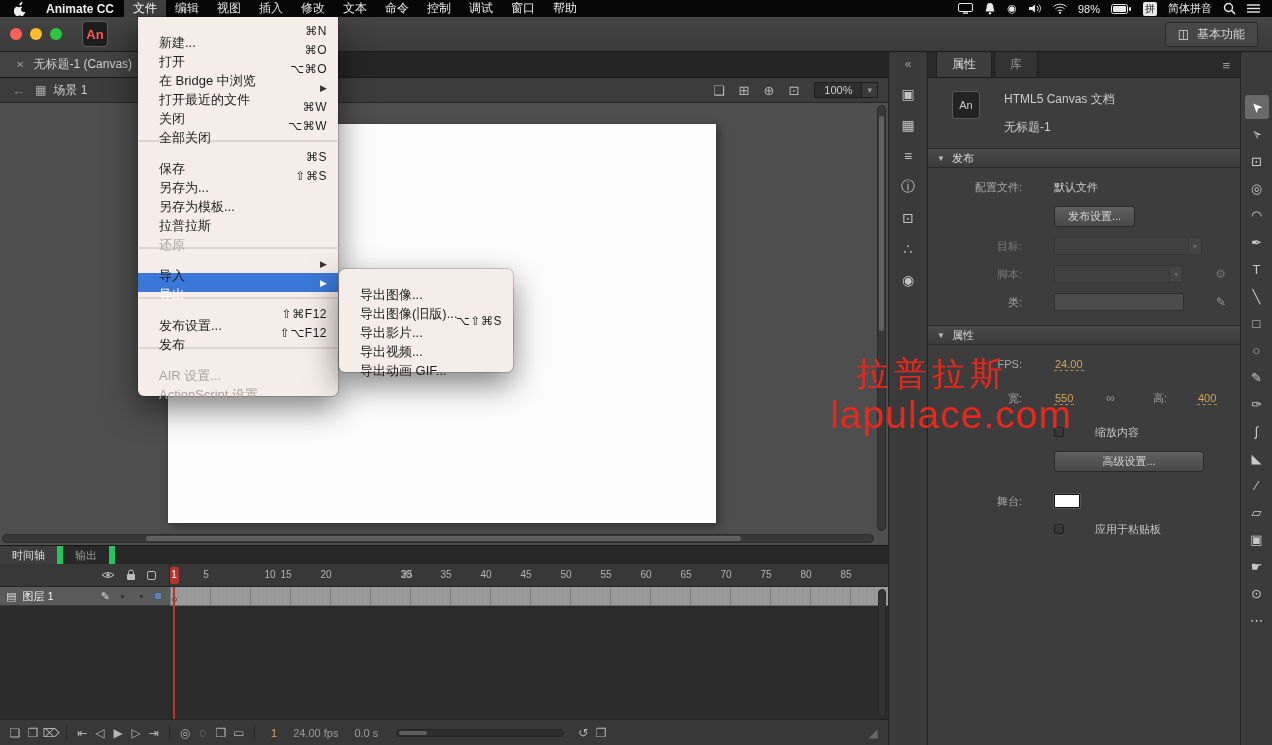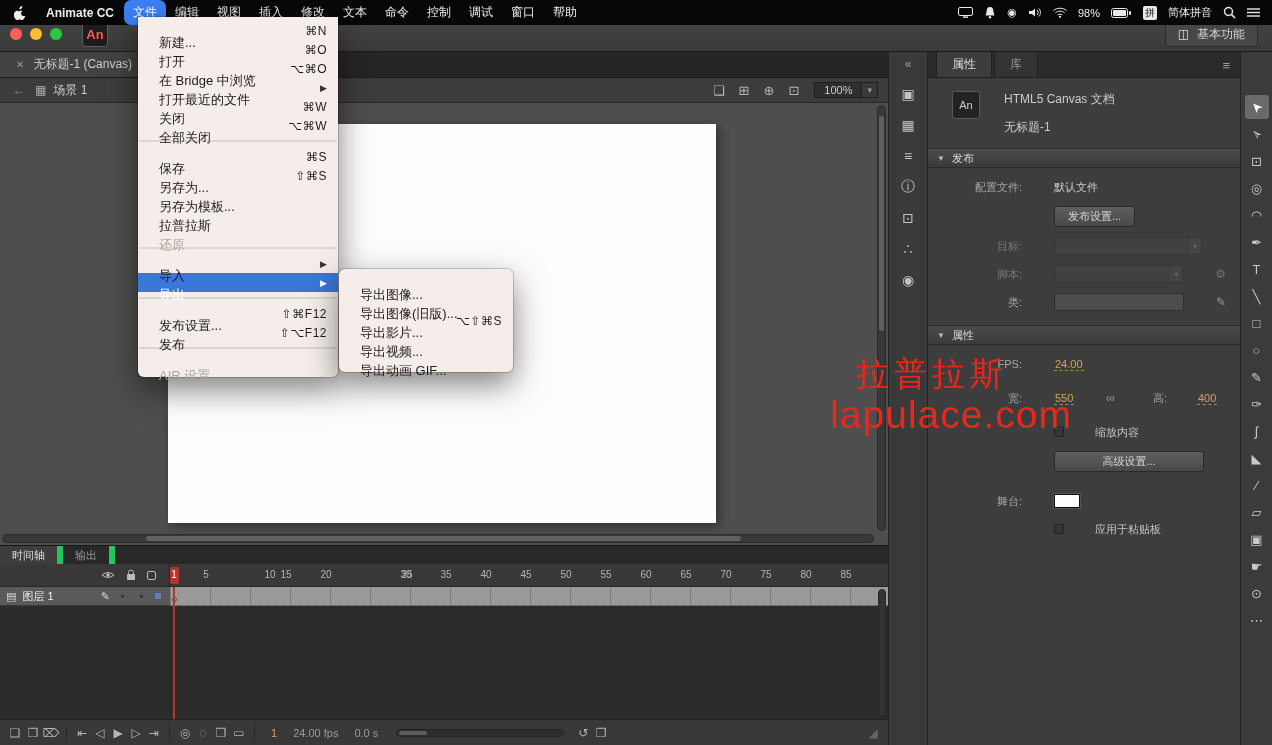--- a/index.html
+++ b/index.html
@@ -1,27 +1,27 @@
 <!DOCTYPE html>
 <html><head>
 <meta charset="utf-8">
 <style>
   html,body{margin:0;padding:0;background:#222;}
   *{box-sizing:border-box;}
   #app{position:relative;width:1272px;height:745px;background:#3a3a3a;overflow:hidden;
        font-family:"Liberation Sans","DejaVu Sans",sans-serif;-webkit-font-smoothing:antialiased;}
 
   
-  .menubar{position:absolute;left:0;top:0;width:1272px;height:25px;background:#070707;
+  .menubar{position:absolute;left:0;top:0;width:1272px;height:17px;background:#070707;
            display:flex;align-items:center;color:#ececec;font-size:12px;z-index:30;}
   .mb-apple{padding:0 10px 0 14px;display:flex;align-items:center;}
   .mb-app{font-weight:bold;padding:0 10px;}
   .mb-items{display:flex;height:100%;}
   .mb-item{padding:0 9px;display:flex;align-items:center;height:100%;white-space:nowrap;}
-  .mb-item.active{background:#3b82f6;color:#fff;border-radius:7px;}
+  .mb-item.active{background:#404040;color:#fff;}
   .mb-right{margin-left:auto;display:flex;align-items:center;gap:11px;padding-right:12px;}
   .mb-right svg{display:block;}
   .mb-txt{font-size:11px;}
   .ime{width:14px;height:14px;background:#e9e9e9;color:#111;font-size:10px;border-radius:2px;
        display:flex;align-items:center;justify-content:center;}
 
   
   .titlebar{position:absolute;left:0;top:17px;width:1272px;height:35px;
             background:linear-gradient(#454545,#3a3a3a);border-bottom:1px solid #1c1c1c;
             display:flex;align-items:center;z-index:5;}
@@ -738,20 +738,25 @@
         <span class="sc"></span>
 
       </div>
 
       <div class="mi disabled">
         <span class="lbl">AIR 设置...</span>
         <span class="sc"></span>
 
       </div>
 
+      <div class="mi disabled">
+        <span class="lbl">ActionScript 设置...</span>
+        <span class="sc"></span>
+
+      </div>
 
   </div>
 
   <div class="menu" id="export-submenu">
 
       <div class="mi">
         <span class="lbl">导出图像...</span>
         <span class="sc"></span>
       </div>
 

